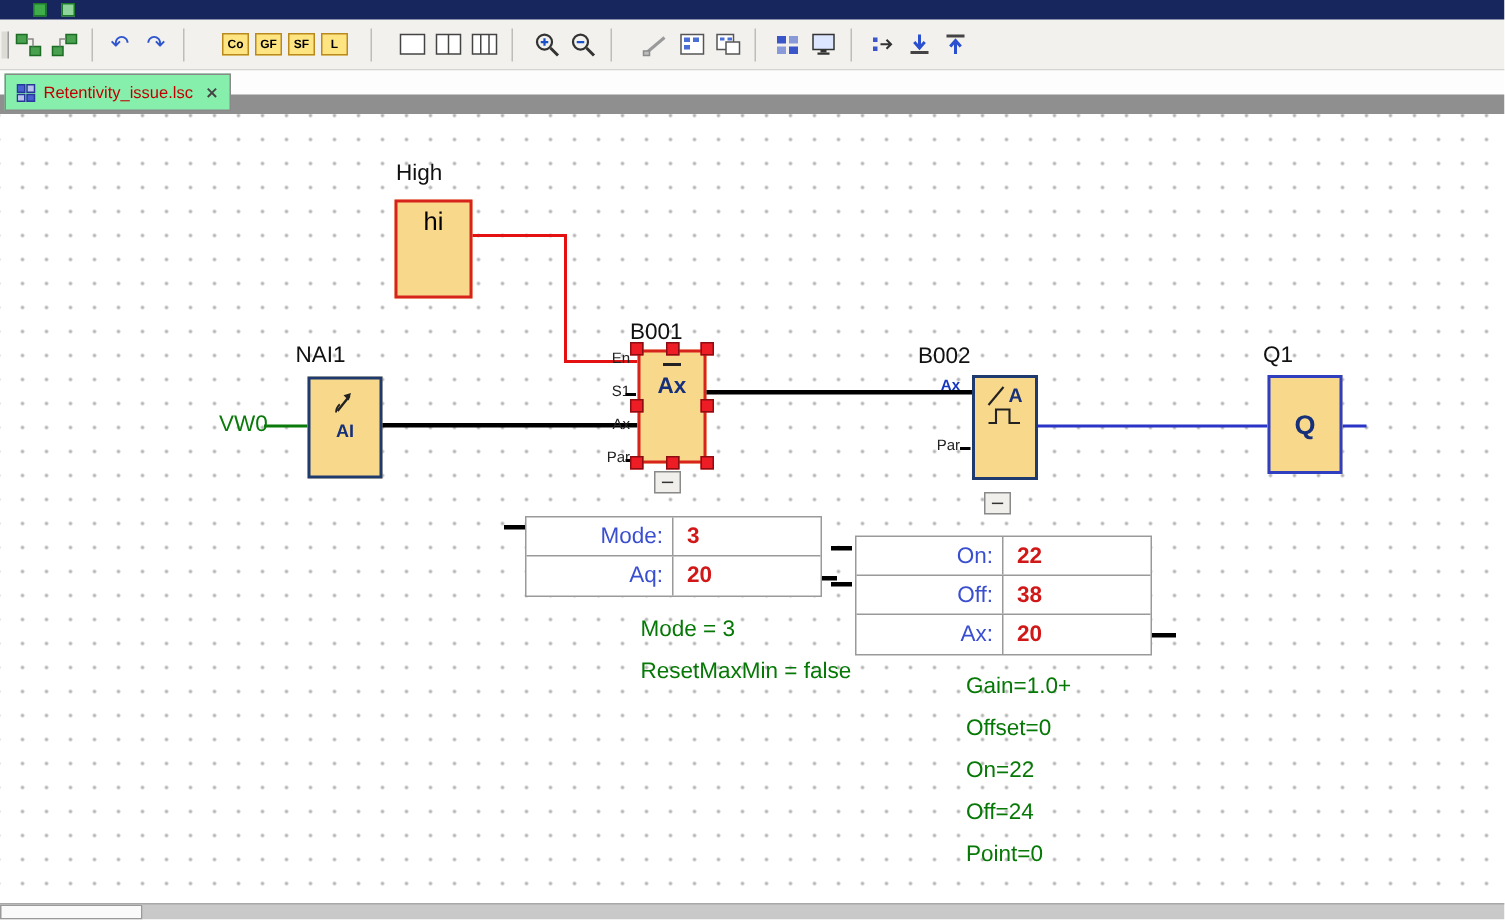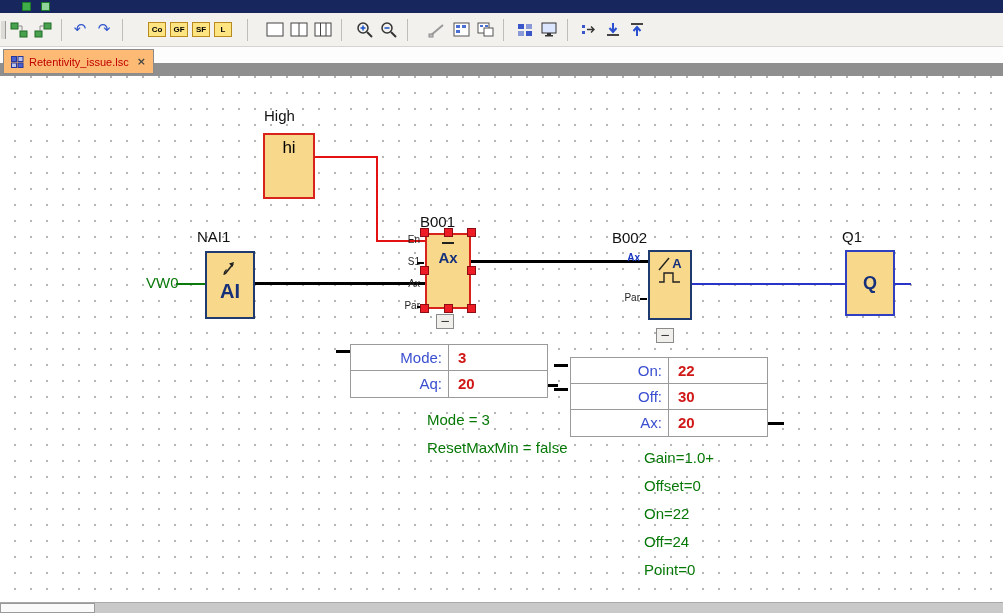--- a/index.html
+++ b/index.html
@@ -19,21 +19,21 @@
             flex:0 0 auto; border:1px solid transparent; }
   .tb-glyph { font-family:"DejaVu Sans", sans-serif; font-size:15px; color:#2f55cc; line-height:1; }
   .lbl-btn { width:18px; height:15px; background:#ffe482; border:1px solid #b98a1d;
              font-size:8px; font-weight:bold; color:#000; display:flex; align-items:center;
              justify-content:center; flex:0 0 auto; margin:0 1px; }
   .tb-clip { width:5px; height:18px; background:#dddbd6; border-right:1px solid #9a9a9a; flex:0 0 auto; }
 
   
   .tabbar { position:relative; height:29px; background:#fdfdfd; }
   .tabband { position:absolute; left:0; right:0; bottom:0; height:13px; background:#8f8f8f; }
-  .tab { position:absolute; left:3px; top:2px; height:25px; background:#fdba74;
+  .tab { position:absolute; left:3px; top:2px; height:25px; background:#86efac;
          border:1px solid #8a8a8a; display:flex; align-items:center; gap:5px;
          padding:0 7px; z-index:2; }
   .tab-label { color:#c00000; font-size:11px; white-space:nowrap; }
   .tab-close { color:#444; font-size:11px; font-weight:bold; font-family:"DejaVu Sans", sans-serif; margin-left:3px; }
 
   
   .canvas { position:relative; height:526px; overflow:hidden; background-color:#fff;
             background-image: radial-gradient(#b5b5b5 1px, transparent 1.2px);
             background-size:16px 16px; background-position:7px 9px; }
 
@@ -46,21 +46,21 @@
   .wire.red { background:#e31111; }
   .wire.blue { background:#2a35c8; }
   .wire.green { background:#0a7a0a; }
   .stub { position:absolute; background:#000; }
   .handle { position:absolute; width:9px; height:9px; background:#ee1c25; border:1px solid #8c0e12; }
   .pin { position:absolute; font-size:10px; color:#222; text-align:right; white-space:nowrap; }
   .pin.bluepin { color:#1836c0; font-weight:bold; }
 
   .hi-text { text-align:center; font-size:17px; color:#000000; margin-top:3px; }
   .ai-inner { display:flex; flex-direction:column; align-items:center; height:100%; padding-top:5px; }
-  .ai-text { font-size:20px; font-weight:bold; color:#16307a; margin-top:2px; }
+  .ai-text { font-size:12px; font-weight:bold; color:#16307a; margin-top:2px; }
   .b001-inner { display:flex; flex-direction:column; align-items:center; padding-top:7px; }
   .minus-line { width:12px; height:2px; background:#222; margin-bottom:5px; }
   .b001-ax { font-size:15px; font-weight:bold; color:#16307a; }
   .b002-inner { display:flex; flex-direction:column; align-items:center; padding-top:4px; }
   .b002-row { display:flex; align-items:center; gap:2px; }
   .b002-a { font-size:13px; font-weight:bold; color:#16307a; }
   .q-inner { display:flex; align-items:center; justify-content:center; height:100%;
              font-size:18px; font-weight:bold; color:#16307a; }
 
   .collapse { position:absolute; width:18px; height:15px; background:#f0efec; border:1px solid #8a8a8a;
@@ -337,21 +337,21 @@
       </div>
     </div>
 
     <div class="ptable" style="left:570px; top:281px; width:198px;">
       <div class="prow">
         <div class="plabel">On:</div>
         <div class="pvalue">22</div>
       </div>
       <div class="prow">
         <div class="plabel">Off:</div>
-        <div class="pvalue">30</div>
+        <div class="pvalue">38</div>
       </div>
       <div class="prow">
         <div class="plabel">Ax:</div>
         <div class="pvalue">20</div>
       </div>
     </div>
 
     <div class="stub" style="left:336px; top:274px; width:14px; height:3px;"></div>
     <div class="stub" style="left:548px; top:308px; width:10px; height:3px;"></div>
     <div class="stub" style="left:554px; top:288px; width:14px; height:3px;"></div>

